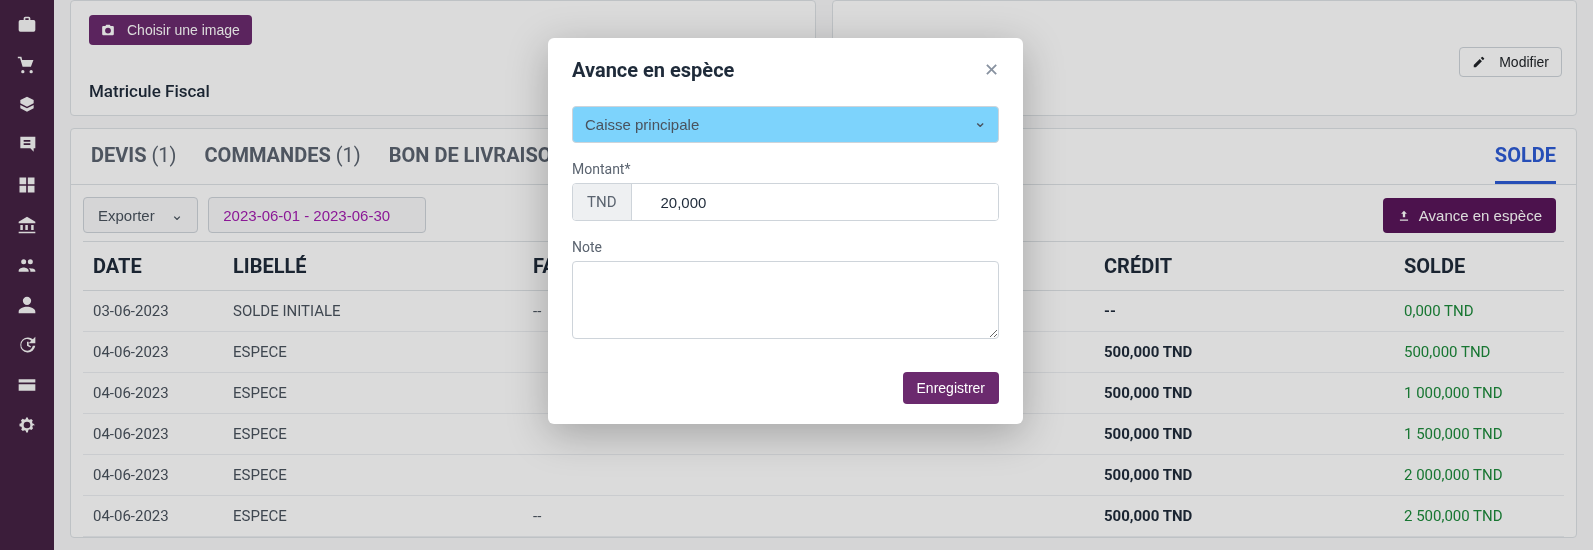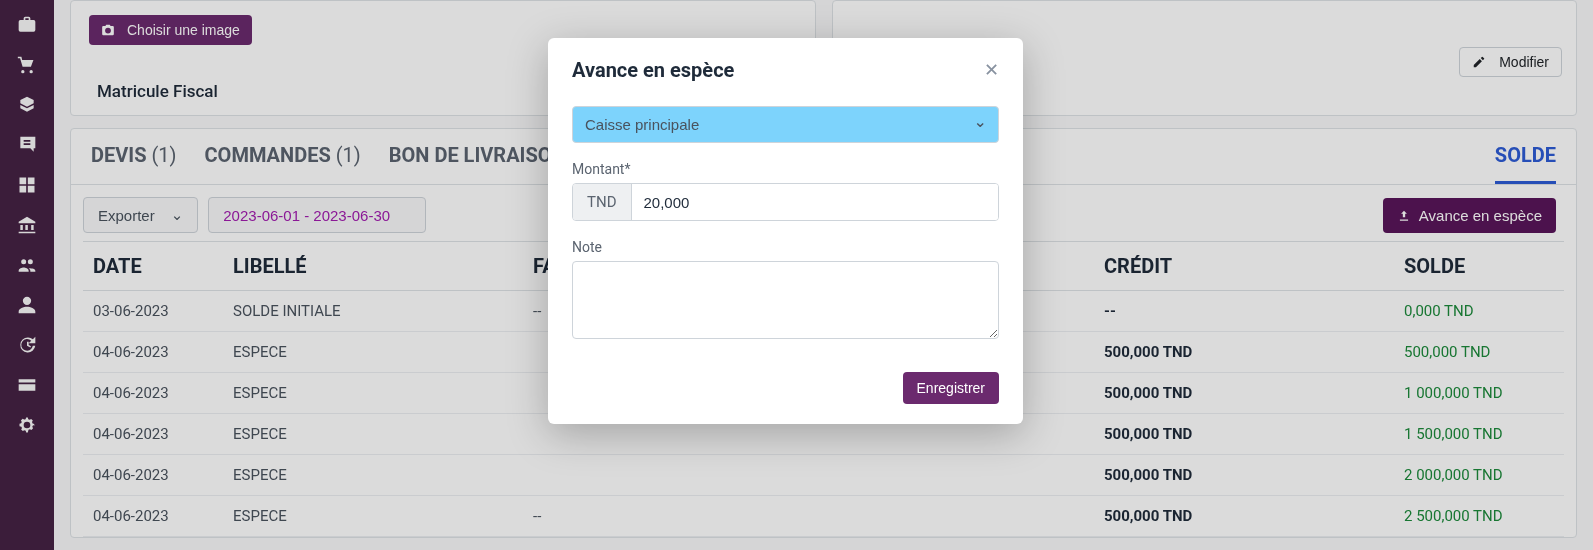--- a/index.html
+++ b/index.html
@@ -79,21 +79,20 @@
     cursor: pointer;
     display: inline-flex;
     align-items: center;
     gap: 12px;
   }
   .card-left .matricule {
     margin-top: 36px;
     color: #1f2b3a;
     font-size: 17px;
     font-weight: 500;
-    margin-left: 8px;
   }
   .card-right { position: relative; min-height: 110px; }
   .card-right .label-cp {
     color: #1f2b3a;
     font-size: 17px;
     font-weight: 500;
   }
   .btn-modifier {
     position: absolute;
     right: 14px;
@@ -262,20 +261,21 @@
     top: 6px;
     color: #4a535e;
     font-size: 16px;
     pointer-events: none;
   }
   .input-group {
     display: flex;
     border: 1px solid #ced4da;
     border-radius: 4px;
     overflow: hidden;
+    gap: 17px;
   }
   .input-addon {
     background: #eef0f2;
     color: #5b6470;
     padding: 9px 14px;
     font-size: 15px;
     border-right: 1px solid #ced4da;
   }
   .input-field {
     flex: 1;

